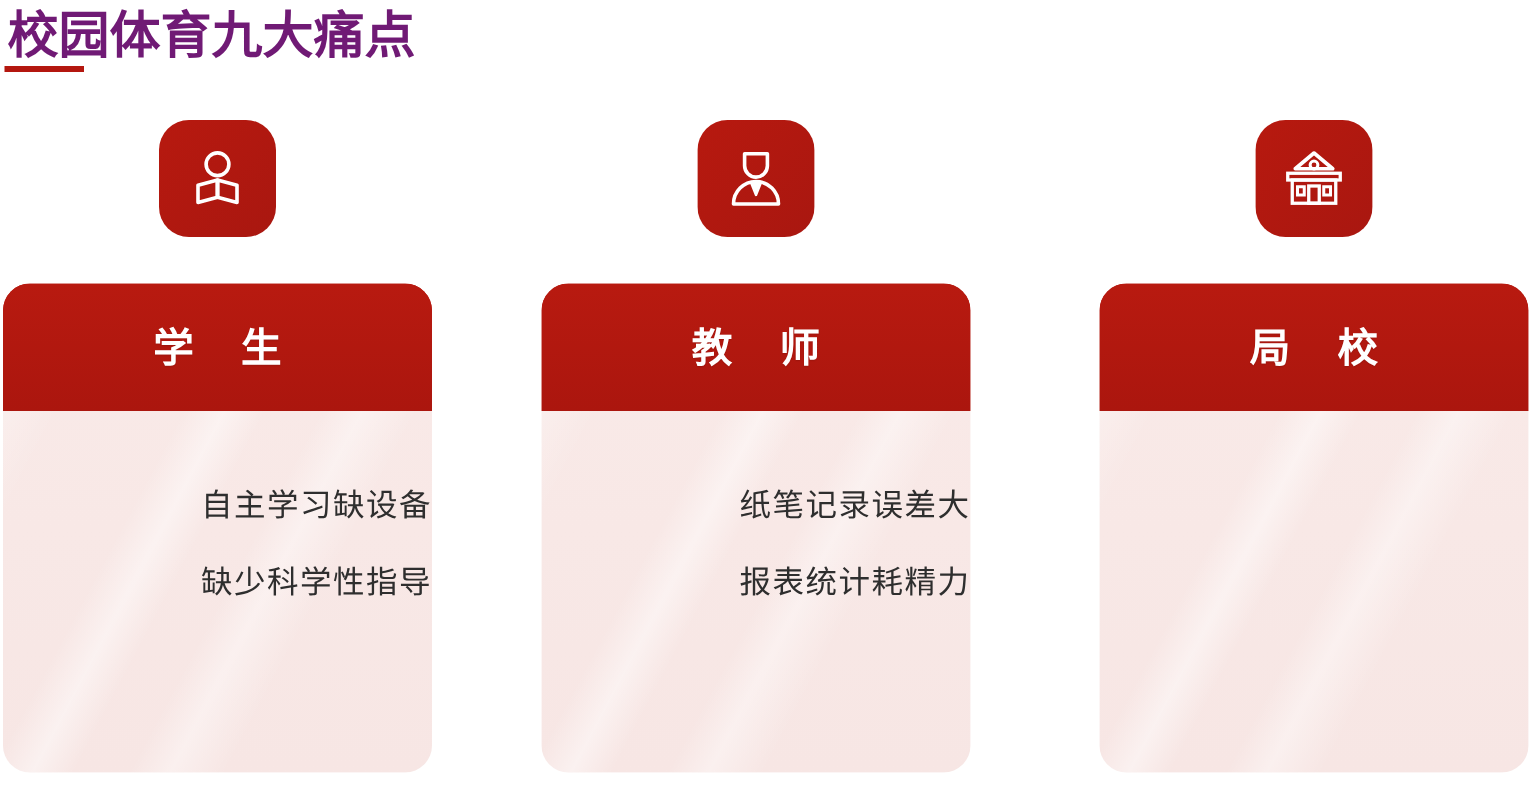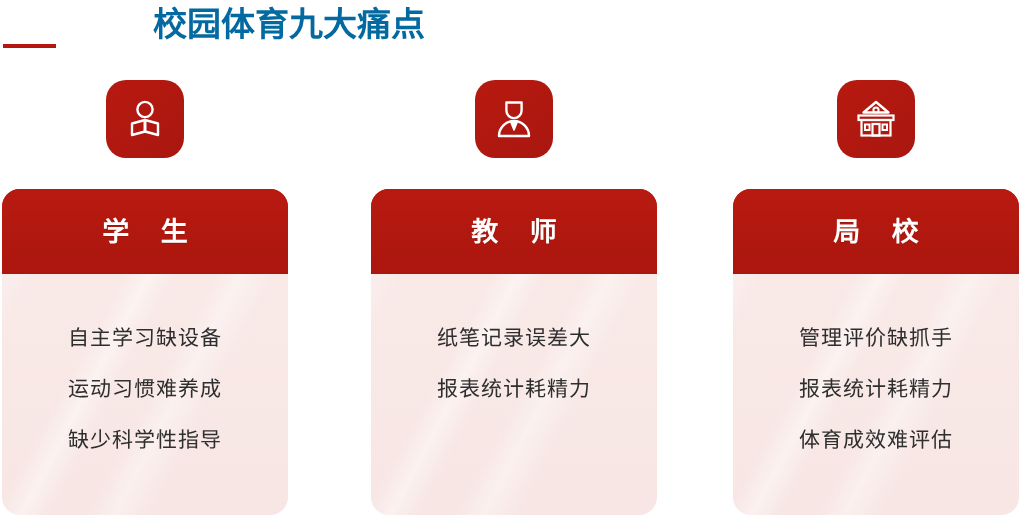--- a/index.html
+++ b/index.html
@@ -21,26 +21,25 @@
     position: absolute;
     left: 5px;
     top: 4px;
     width: 420px;
     height: 48px;
   }
   .page-title {
     font-size: 34px;
     line-height: 40px;
     font-weight: bold;
-    color: #0369a1;
+    color: #701a75;
     letter-spacing: 0px;
     white-space: nowrap;
     margin: 0;
     padding: 0;
-    text-align: right;
   }
   .title-underline {
     position: absolute;
     left: 3px;
     top: 44px;
     width: 53px;
     height: 4px;
     background: #b4170f;
   }
 
@@ -52,21 +51,21 @@
     width: 1024px;
     height: 449px;
   }
   .column {
     position: absolute;
     top: 0;
     width: 286px;
     height: 449px;
   }
   .col-1 { left: 2px; }
-  .col-2 { left: 371px; }
+  .col-2 { left: 361px; }
   .col-3 { left: 733px; }
 
   
   .icon-badge {
     position: absolute;
     top: 6px;
     left: 104px;
     width: 78px;
     height: 78px;
     border-radius: 20px;
@@ -120,21 +119,21 @@
   .card-body {
     position: absolute;
     top: 85px;
     left: 0;
     width: 286px;
     height: 241px;
     padding-top: 52px;
     box-sizing: border-box;
   }
   .card-item {
-    text-align: center;
+    text-align: right;
     font-size: 21px;
     line-height: 24px;
     color: #2e2e2e;
     margin-bottom: 27px;
     letter-spacing: 1px;
   }
   .card-item:last-child { margin-bottom: 12px; }
 </style>
 </head>
 <body>
@@ -158,21 +157,20 @@
         </svg>
       </span>
     </div>
 
     <div class="card">
       <div class="card-header">
         <span class="card-header-text">学 生</span>
       </div>
       <div class="card-body">
         <div class="card-item">自主学习缺设备</div>
-        <div class="card-item">运动习惯难养成</div>
         <div class="card-item">缺少科学性指导</div>
       </div>
     </div>
   </div>
 
   <div class="column col-2">
 
     <div class="icon-badge">
       <span>
         <svg width="44" height="44" viewBox="0 0 44 44" aria-hidden="true">
@@ -207,21 +205,16 @@
           <rect x="11" y="27.5" width="4.5" height="5.5" fill="none" stroke="#ffffff" stroke-width="2"></rect>
           <rect x="28.5" y="27.5" width="4.5" height="5.5" fill="none" stroke="#ffffff" stroke-width="2"></rect>
         </svg>
       </span>
     </div>
 
     <div class="card">
       <div class="card-header">
         <span class="card-header-text">局 校</span>
       </div>
-      <div class="card-body">
-        <div class="card-item">管理评价缺抓手</div>
-        <div class="card-item">报表统计耗精力</div>
-        <div class="card-item">体育成效难评估</div>
-      </div>
     </div>
   </div>
 
 </div>
 
 </body></html>

